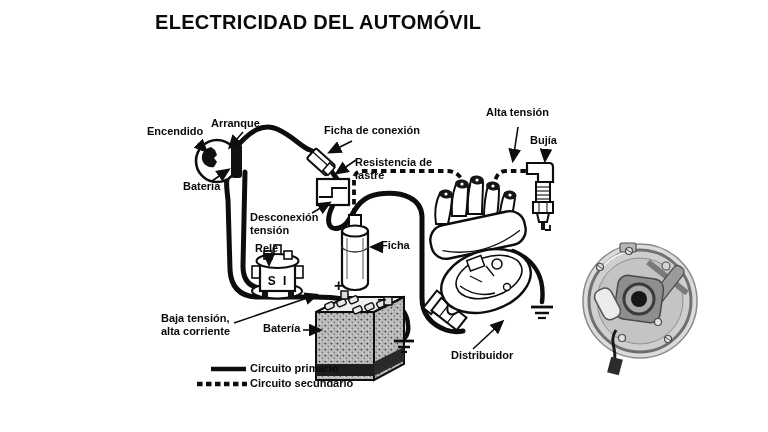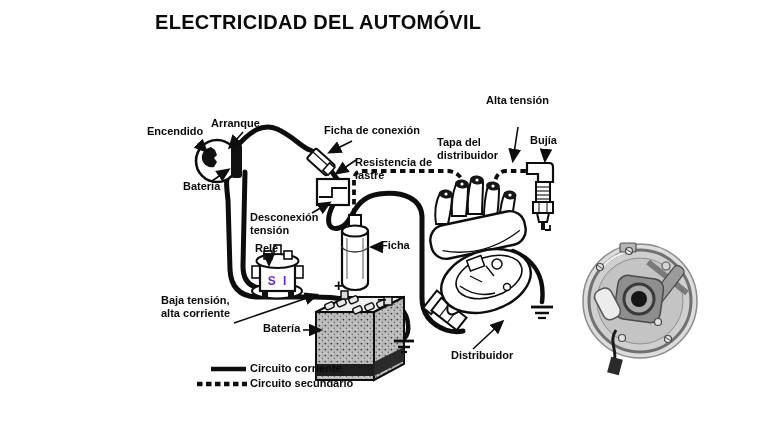--- a/index.html
+++ b/index.html
@@ -5,21 +5,21 @@
   html,body{margin:0;padding:0;background:#fff;}
   #stage{position:relative;width:768px;height:432px;background:#ffffff;overflow:hidden;
          font-family:"Liberation Sans","DejaVu Sans",sans-serif;}
   #artwork{position:absolute;left:0;top:0;width:768px;height:432px;}
   .title{position:absolute;left:155px;top:9px;font-size:20px;line-height:26px;font-weight:bold;
          color:#0a0a0a;letter-spacing:.3px;}
   .lbl{position:absolute;font-size:11px;line-height:12.5px;font-weight:bold;color:#0a0a0a;}
   .ml{white-space:pre-line;}
   .sign{position:absolute;font-size:16px;font-weight:bold;color:#0a0a0a;}
   .relay-mark{position:absolute;left:263px;top:274px;width:30px;text-align:center;
-              font-size:12px;font-weight:bold;color:#6d28d9;letter-spacing:2px;}
+              font-size:12px;font-weight:bold;color:#000000;letter-spacing:2px;}
 </style>
 </head>
 <body>
 
 <div id="stage">
 
   <svg id="artwork" viewBox="0 0 768 432">
     <defs>
       <marker id="ah" markerWidth="9" markerHeight="8" refX="7" refY="4" orient="auto">
         <polygon points="0,0 9,4 0,8" fill="#0d0d0d"></polygon>
@@ -227,32 +227,30 @@
   <div class="title">
     <div>ELECTRICIDAD DEL AUTOMÓVIL</div>
   </div>
 
   <div class="lbl" style="left:147px;top:125px">Encendido</div>
   <div class="lbl" style="left:211px;top:117px">Arranque</div>
   <div class="lbl" style="left:183px;top:180px">Batería</div>
   <div class="lbl" style="left:324px;top:124px">Ficha de conexión</div>
   <div class="lbl ml" style="left:355px;top:156px">Resistencia de
 lastre</div>
-  <div class="lbl ml" style="left:437px;top:136px">Tapa del
-distribuidor</div>
-  <div class="lbl" style="left:486px;top:94px">Alta tensión</div>
+  <div class="lbl" style="left:486px;top:106px">Alta tensión</div>
   <div class="lbl" style="left:530px;top:134px">Bujía</div>
   <div class="lbl ml" style="left:250px;top:211px">Desconexión
 tensión</div>
   <div class="lbl" style="left:255px;top:242px">Relé</div>
   <div class="lbl" style="left:381px;top:239px">Ficha</div>
-  <div class="lbl ml" style="left:161px;top:294px">Baja tensión,
+  <div class="lbl ml" style="left:161px;top:312px">Baja tensión,
 alta corriente</div>
   <div class="lbl" style="left:263px;top:322px">Batería</div>
   <div class="lbl" style="left:451px;top:349px">Distribuidor</div>
 
   <div class="sign" style="left:334px;top:277px">+</div>
   <div class="sign" style="left:377px;top:291px">−</div>
   <div class="relay-mark">S I</div>
 
-  <div class="lbl" style="left:250px;top:362px">Circuito corriente</div>
+  <div class="lbl" style="left:250px;top:362px">Circuito primario</div>
   <div class="lbl" style="left:250px;top:377px">Circuito secundario</div>
 </div>
 
 </body></html>

